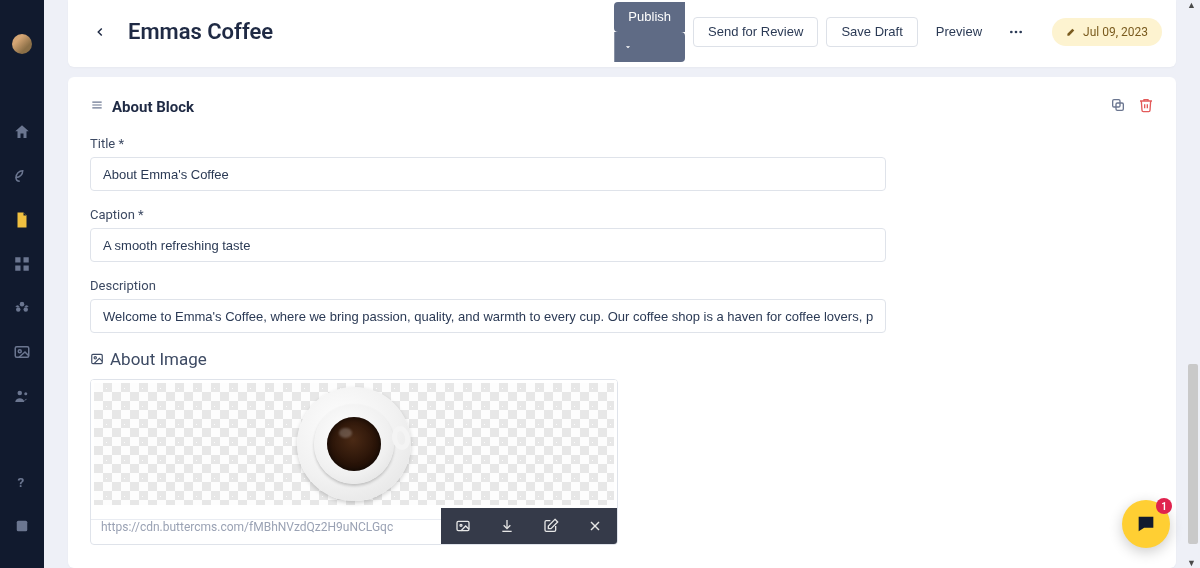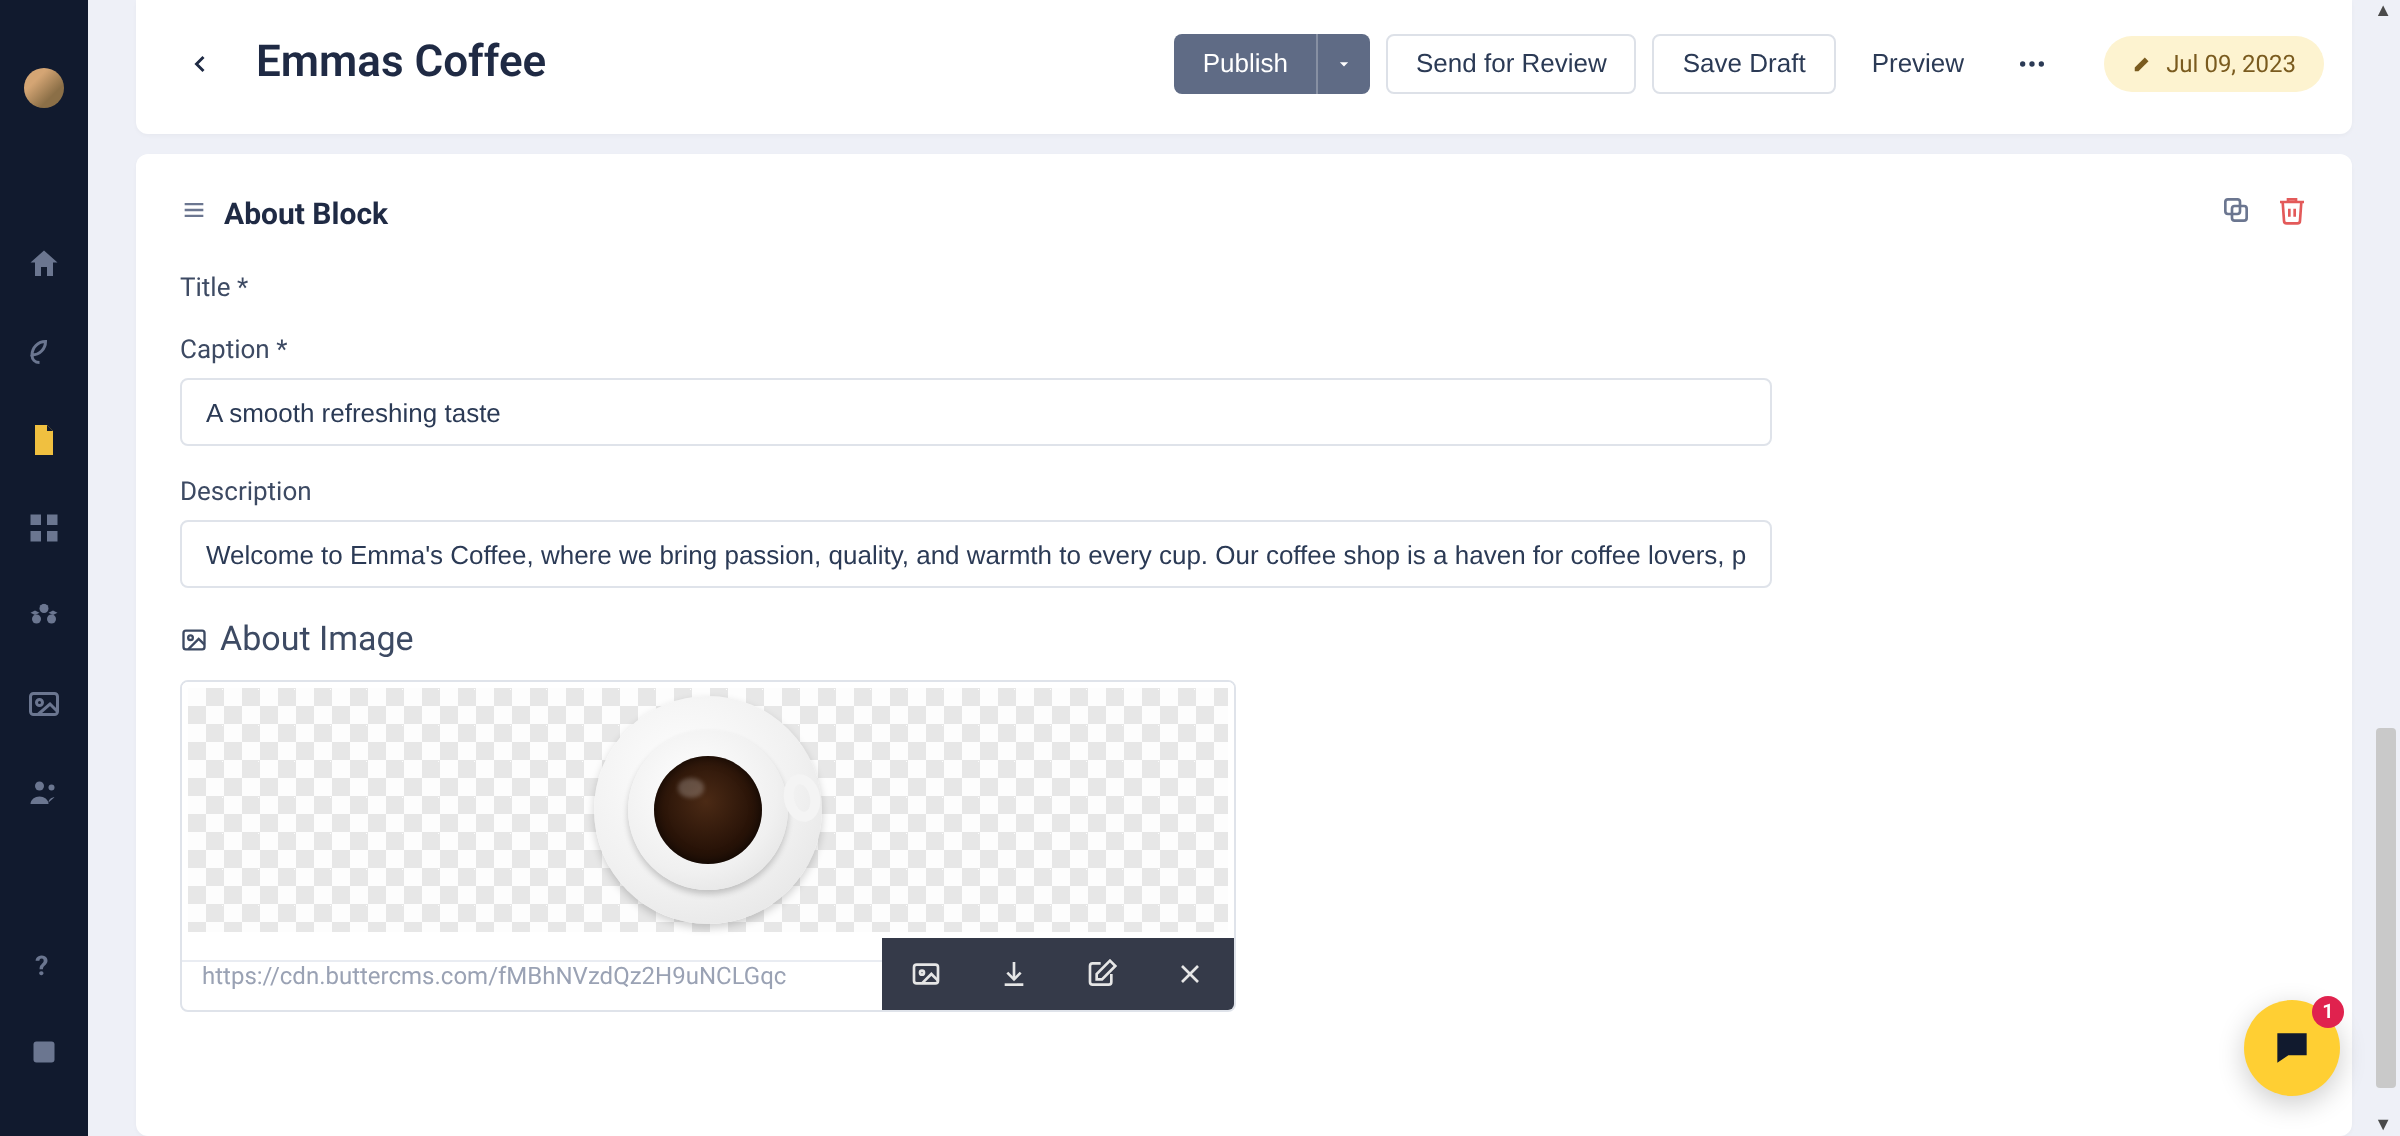--- a/index.html
+++ b/index.html
@@ -116,20 +116,21 @@
   font-size: 13px;
   display: flex;
   align-items: center;
   cursor: pointer;
   border-radius: 4px;
   margin-left: 8px;
 }
 .btn-group {
   display: flex;
   margin-left: 0;
+  flex-direction: column;
 }
 .btn-publish {
   background: #5f6b85;
   color: #fff;
   border: none;
   border-radius: 4px 0 0 4px;
   margin-left: 0;
 }
 .btn-publish-drop {
   background: #5f6b85;
@@ -488,20 +489,21 @@
                 <path d="M19 6l-1 14a2 2 0 0 1-2 2H8a2 2 0 0 1-2-2L5 6"></path>
                 <path d="M10 11v6M14 11v6"></path>
                 <path d="M9 6V4h6v2"></path>
               </svg>
           </span>
         </div>
       </div>
 
       <div class="field">
         <label class="field-label"><span>Title</span> <span class="req">*</span></label>
+        <input class="text-input" type="text" value="About Emma's Coffee" style="">
       </div>
 
       <div class="field">
         <label class="field-label"><span>Caption</span> <span class="req">*</span></label>
         <input class="text-input" type="text" value="A smooth refreshing taste" style="">
       </div>
 
       <div class="field">
         <label class="field-label">Description</label>
         <input class="text-input" type="text" value="Welcome to Emma's Coffee, where we bring passion, quality, and warmth to every cup. Our coffee shop is a haven for coffee lovers, providing an inviting" style="">

